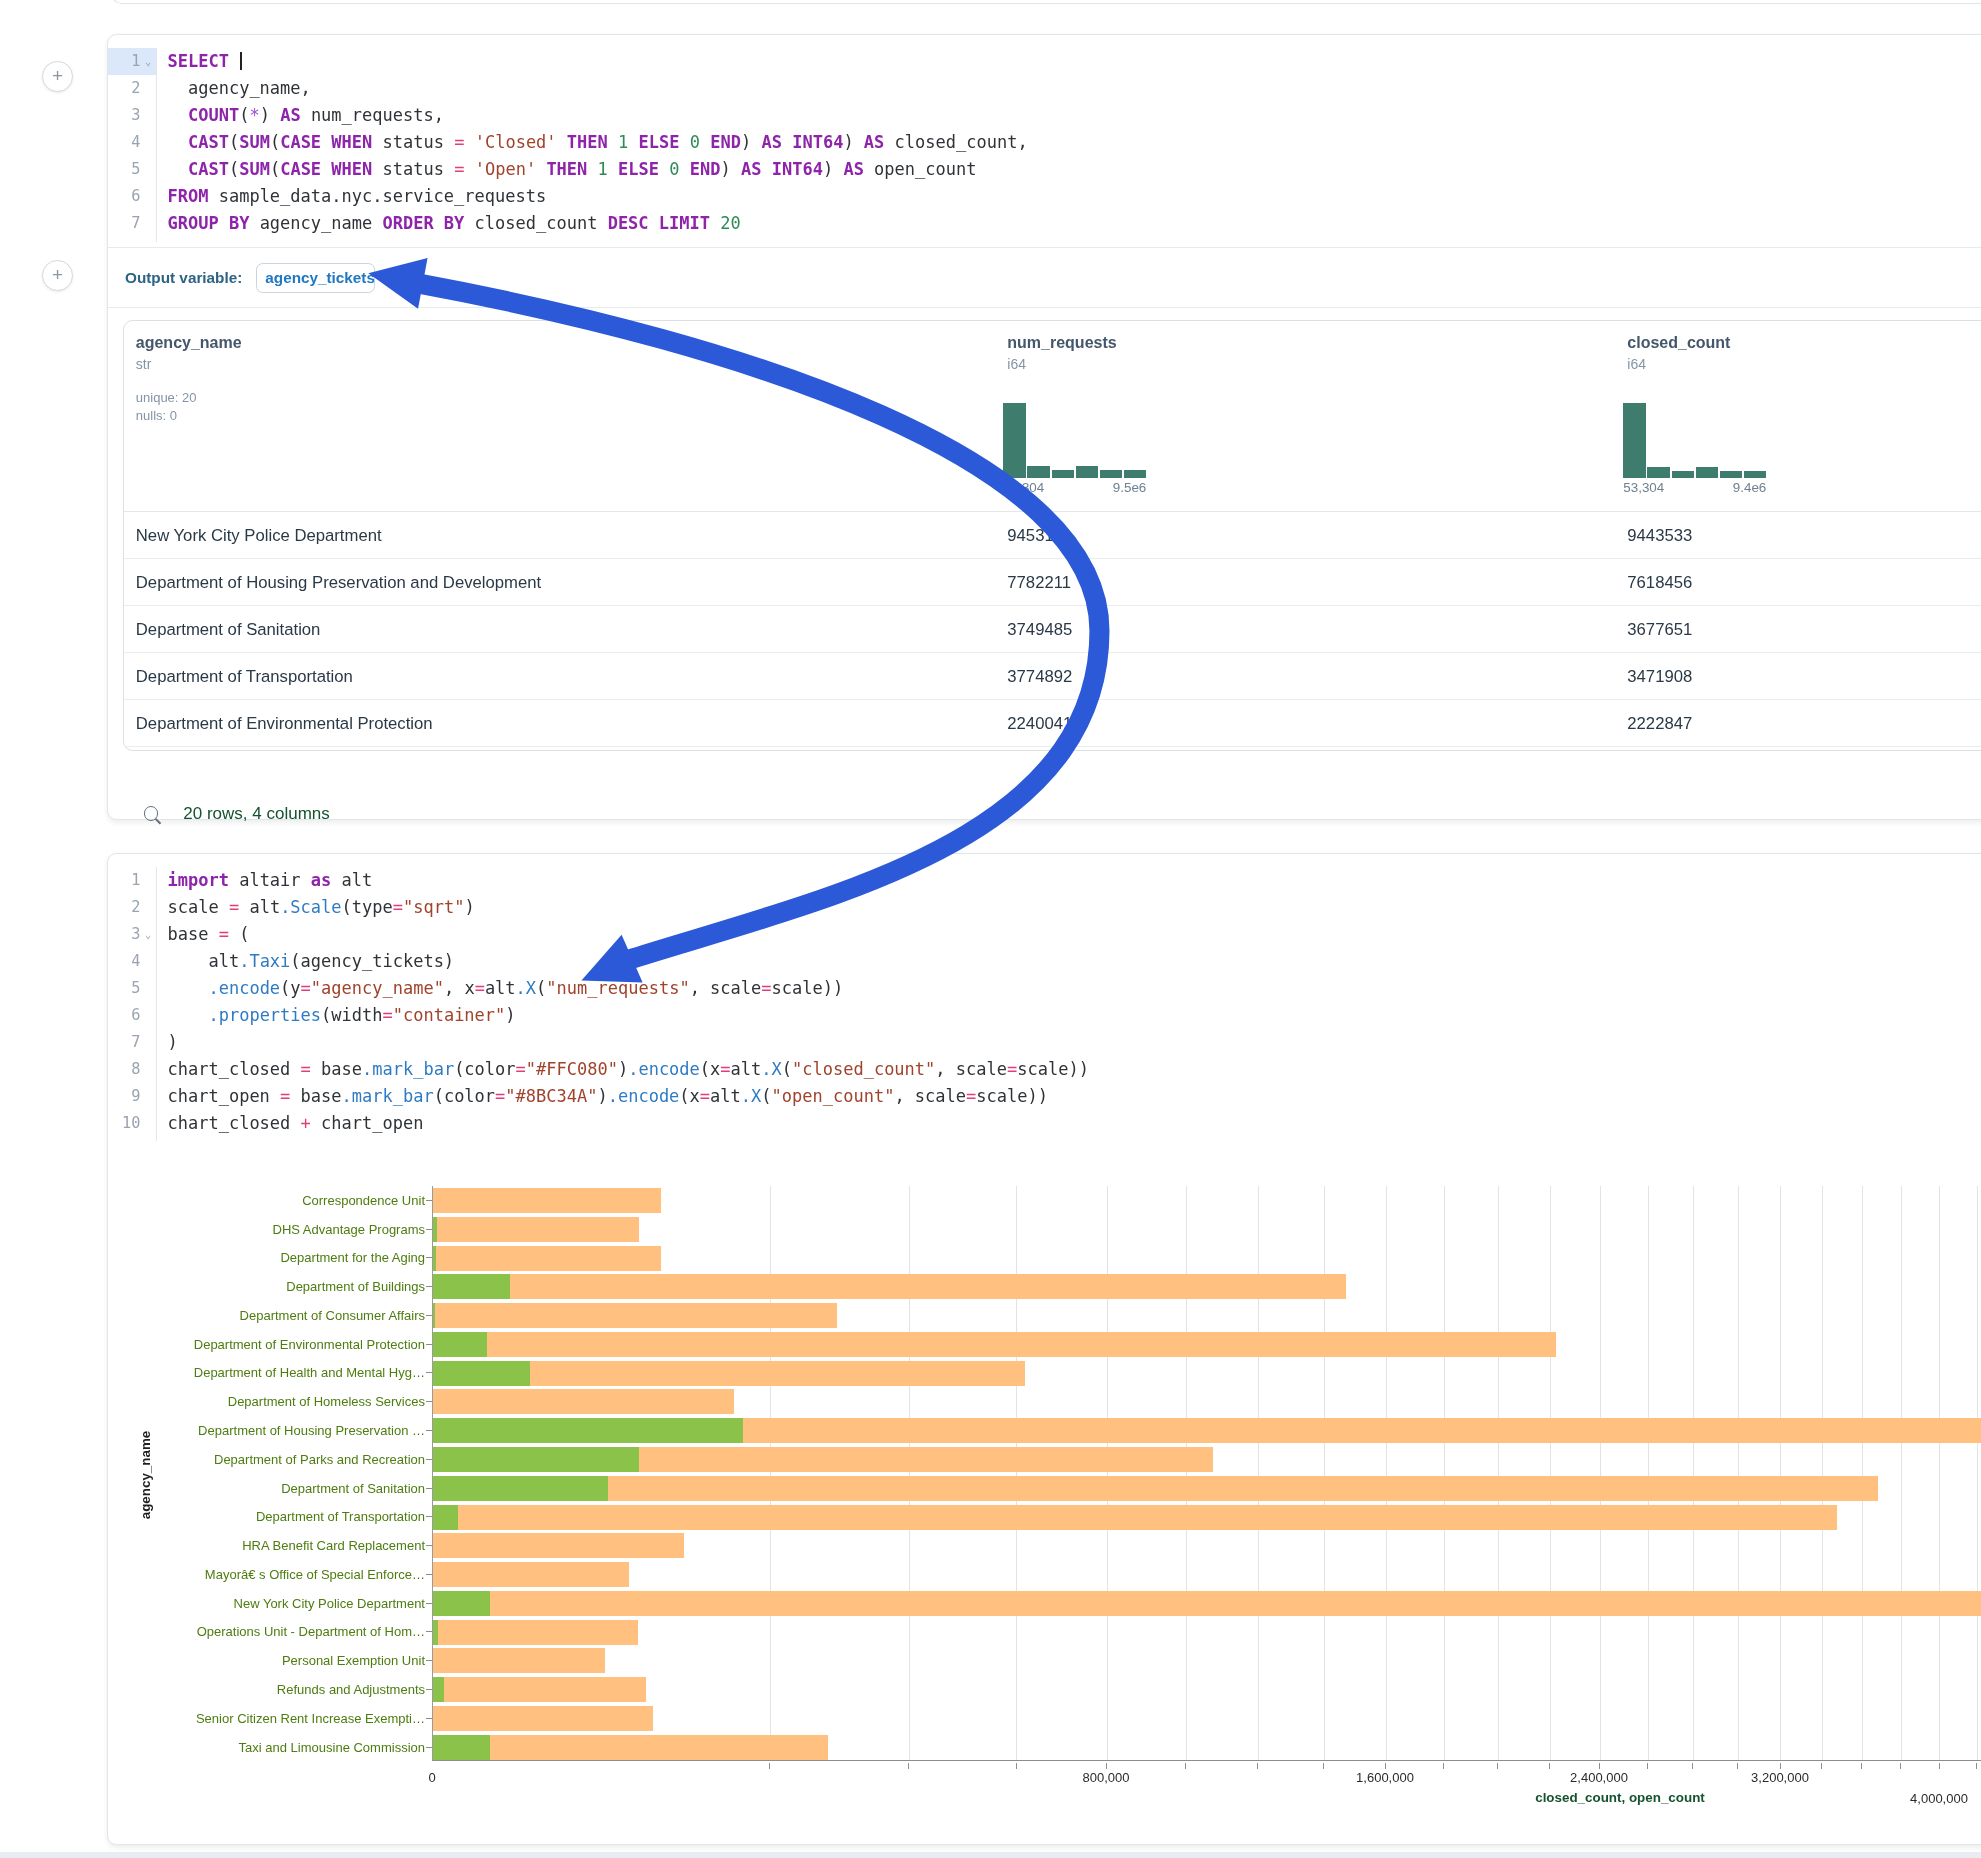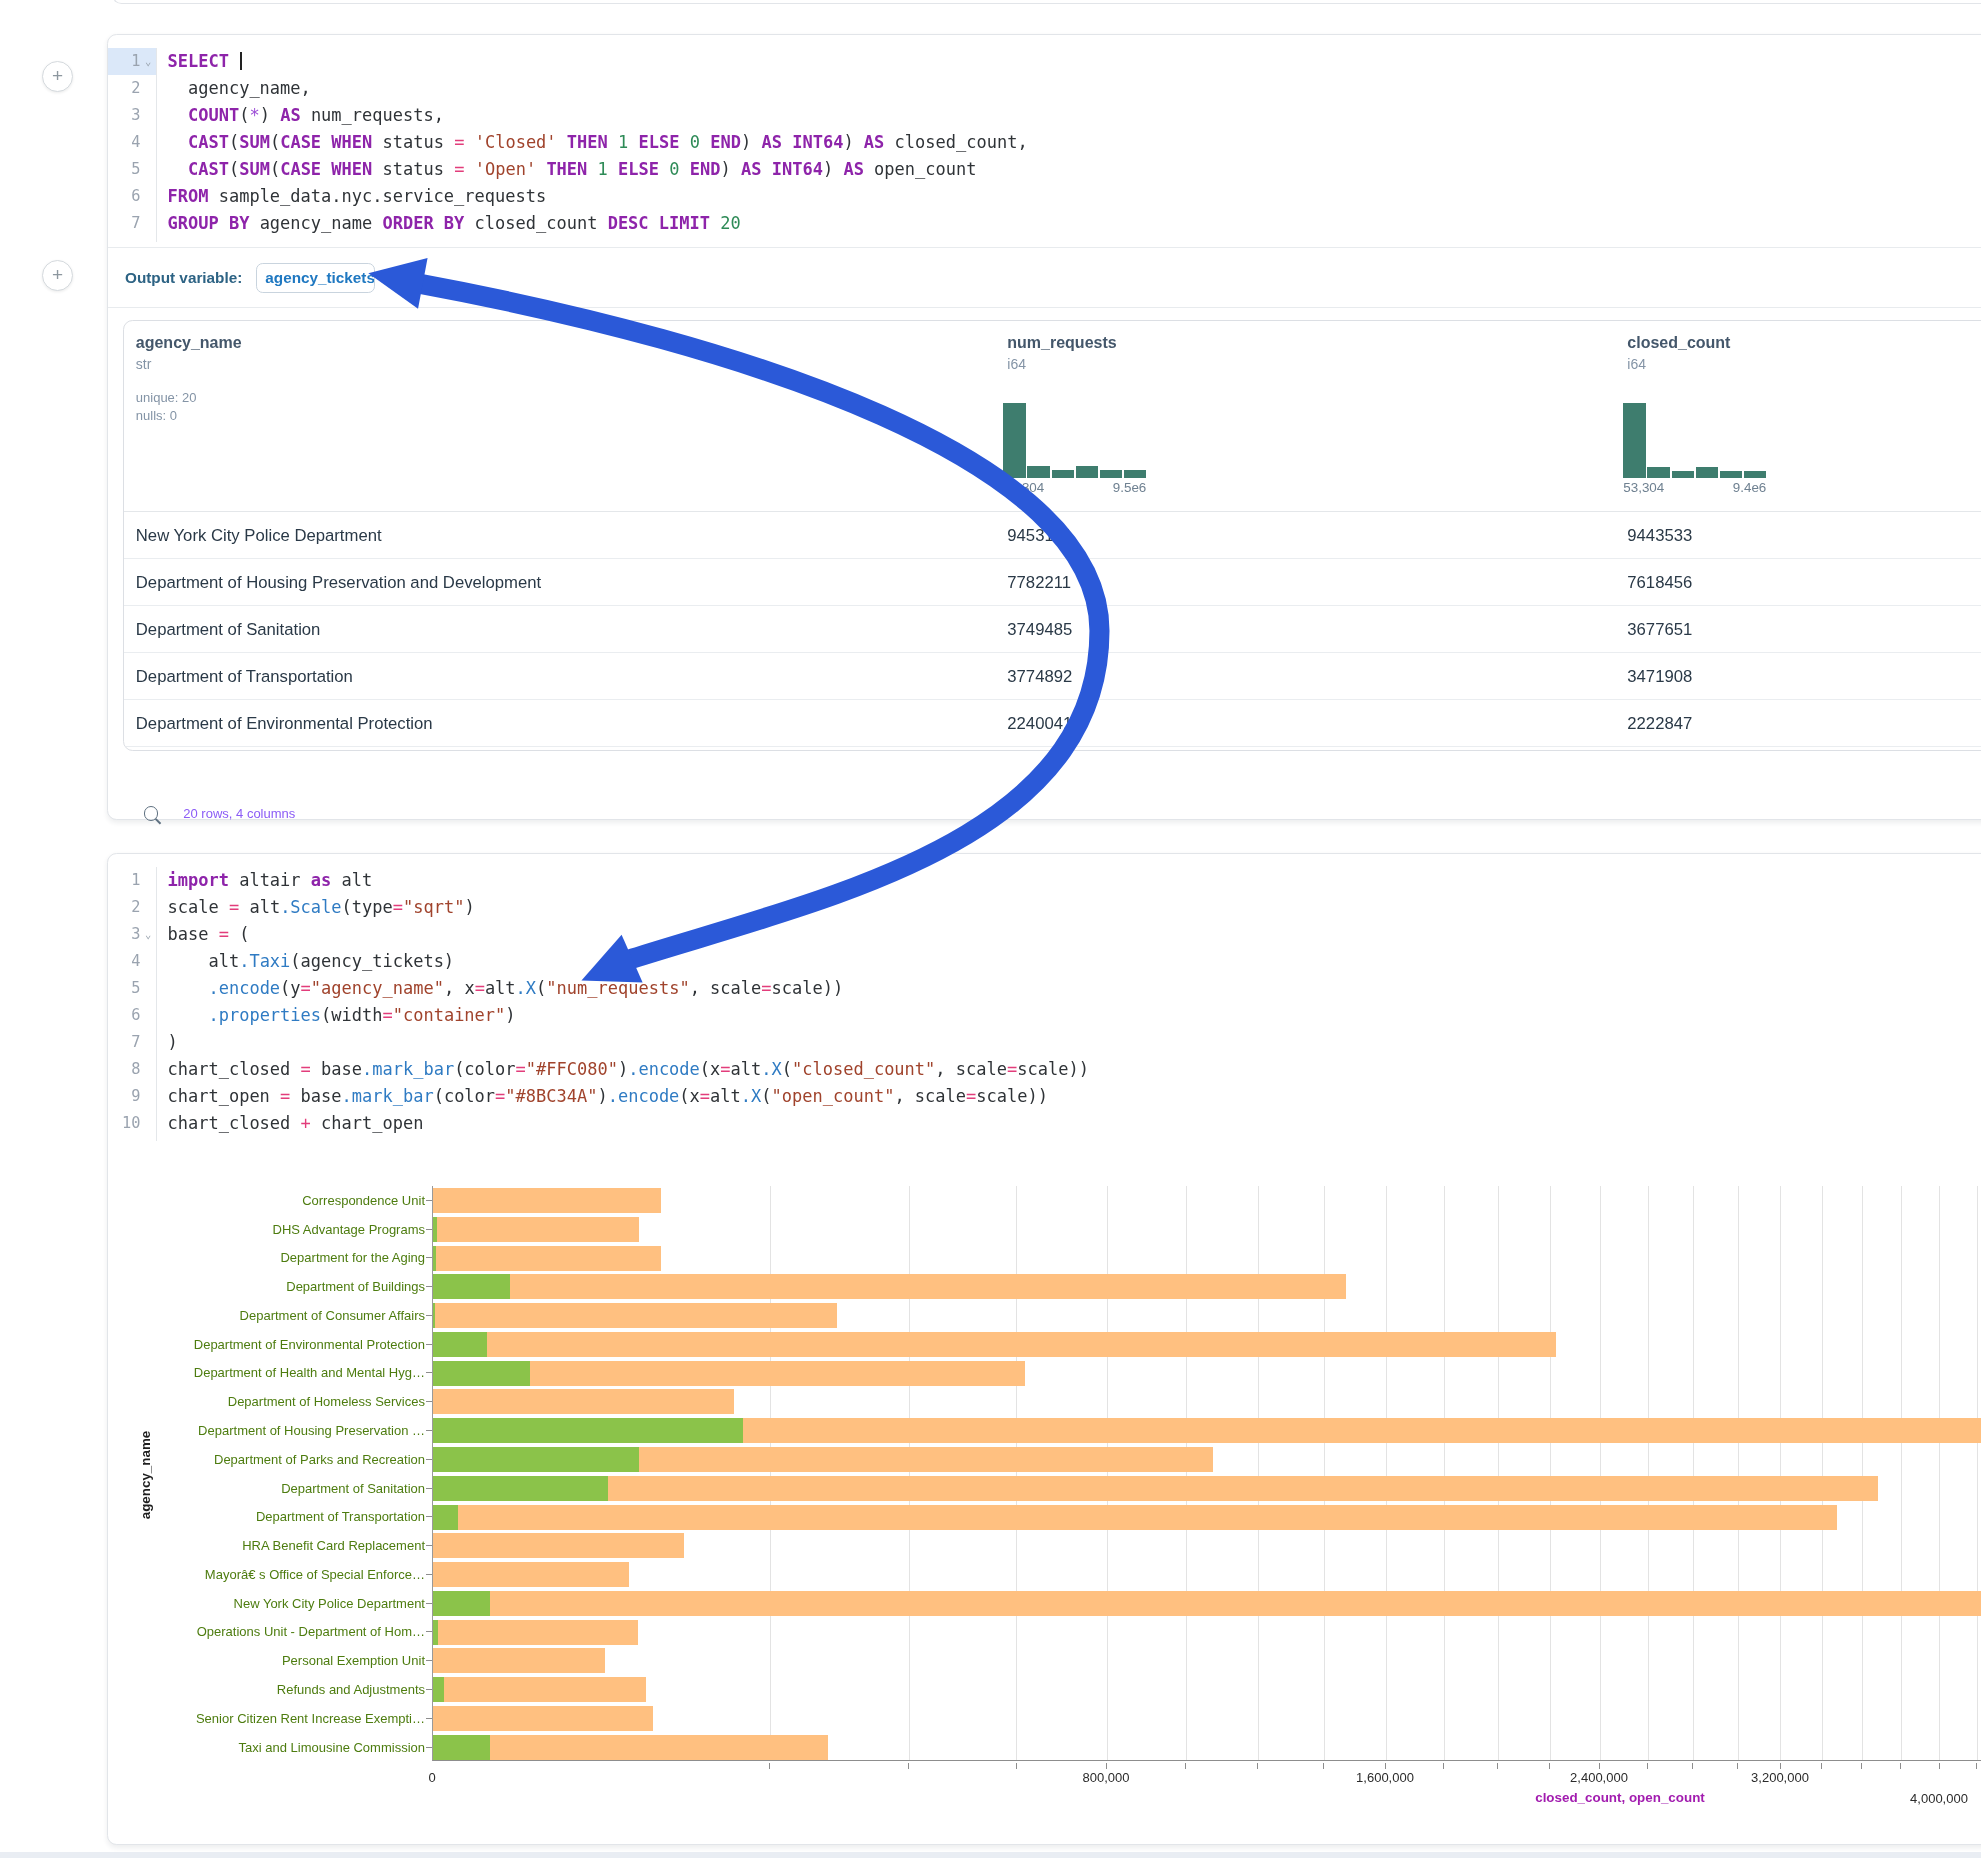--- a/index.html
+++ b/index.html
@@ -70,35 +70,35 @@
   .trow { position:relative; height:47px; border-bottom:1px solid #eaedf0; }
   .tcell { position:absolute; top:0; line-height:47px; font-size:16.7px; color:#2a3947;
            white-space:nowrap; }
 
   #table-footer { position:absolute; left:36px; top:765px; height:27px;
                   display:flex; align-items:center; }
   #magnifier { position:relative; width:14.3px; height:14.3px; border:1.6px solid #5e7080;
                border-radius:50%; display:inline-block; }
   #magnifier::after { content:""; position:absolute; width:1.6px; height:6.7px;
                background:#5e7080; left:12.4px; top:10.5px; transform:rotate(-45deg); }
-  #table-footer span.count { margin-left:25px; font-size:13px; color:#8b5cf6; }
+  #table-footer span.count { margin-left:25px; font-size:17px; color:#14532d; }
 
   
   #chart { position:absolute; left:0; top:1174px; width:1982px; height:669px; }
   #plot  { position:absolute; left:432px; top:11.5px; width:1549px; height:575px;
            border-left:1px solid #9a9a9a; border-bottom:1.9px solid #8d8d8d; overflow:hidden; }
   .gridline { position:absolute; top:0; bottom:0; width:1px; background:#e3e3e3; }
   .bar { position:absolute; height:25px; }
   .xtick { position:absolute; top:589px; width:1px; height:5.7px; background:#8d8d8d; }
   .ytick { position:absolute; width:5.7px; height:1px; background:#8d8d8d; left:426px; }
   .xlab { position:absolute; top:596px; transform:translateX(-50%); font-size:13px; color:#2b2b2b; }
   .cat-label { position:absolute; left:138px; width:287px; text-align:right;
                font-size:13px; color:#4d7c0f; transform:translateY(-50%); white-space:nowrap; }
   #x-title { position:absolute; left:1620px; top:623px; transform:translate(-50%,-50%);
-             font-weight:bold; font-size:13.4px; color:#a21caf; }
+             font-weight:bold; font-size:13.4px; color:#14532d; }
   #y-title { position:absolute; left:145px; top:301px; transform:translate(-50%,-50%) rotate(-90deg);
              font-weight:bold; font-size:13.4px; color:#1f1f1f; }
 
   
   #arrow-svg { position:absolute; left:0; top:0; z-index:50; pointer-events:none; }
 </style>
 </head>
 <body>
 
 <div id="top-partial"></div>

